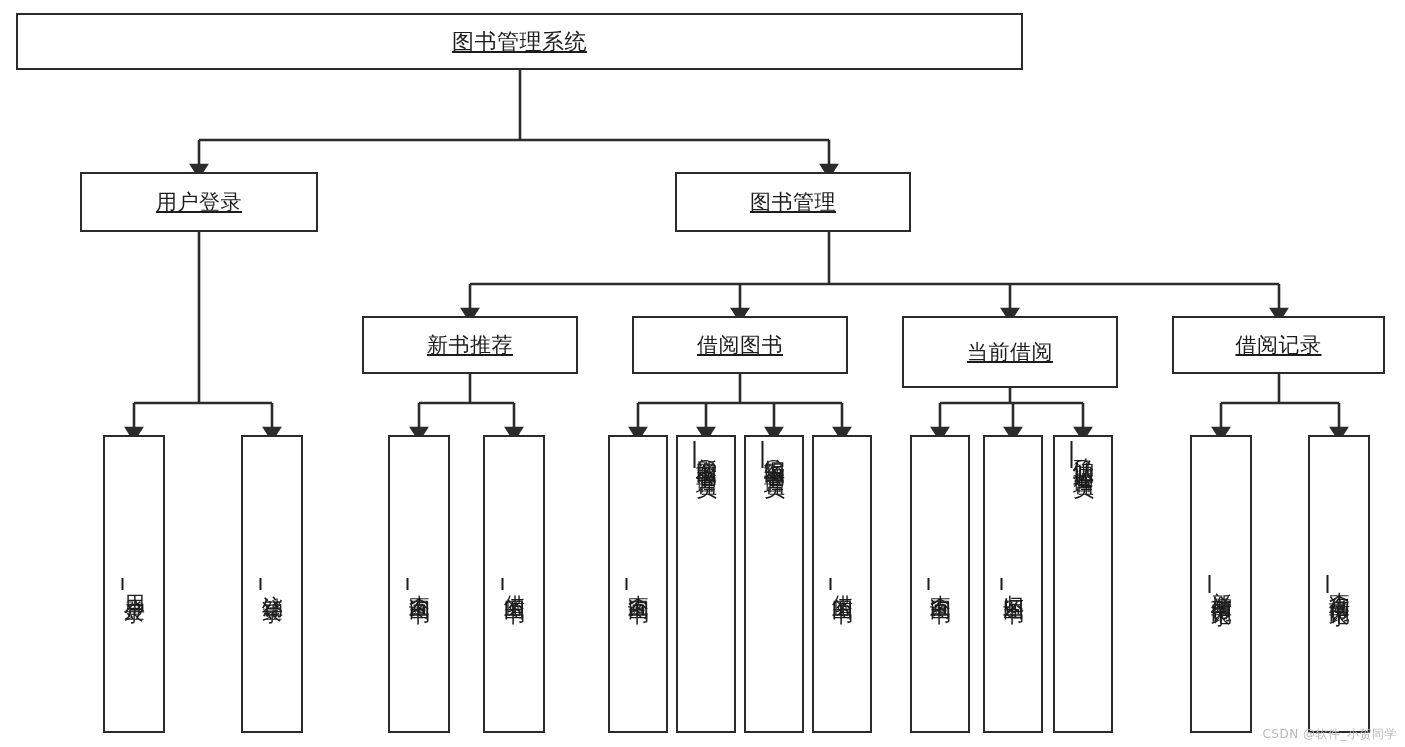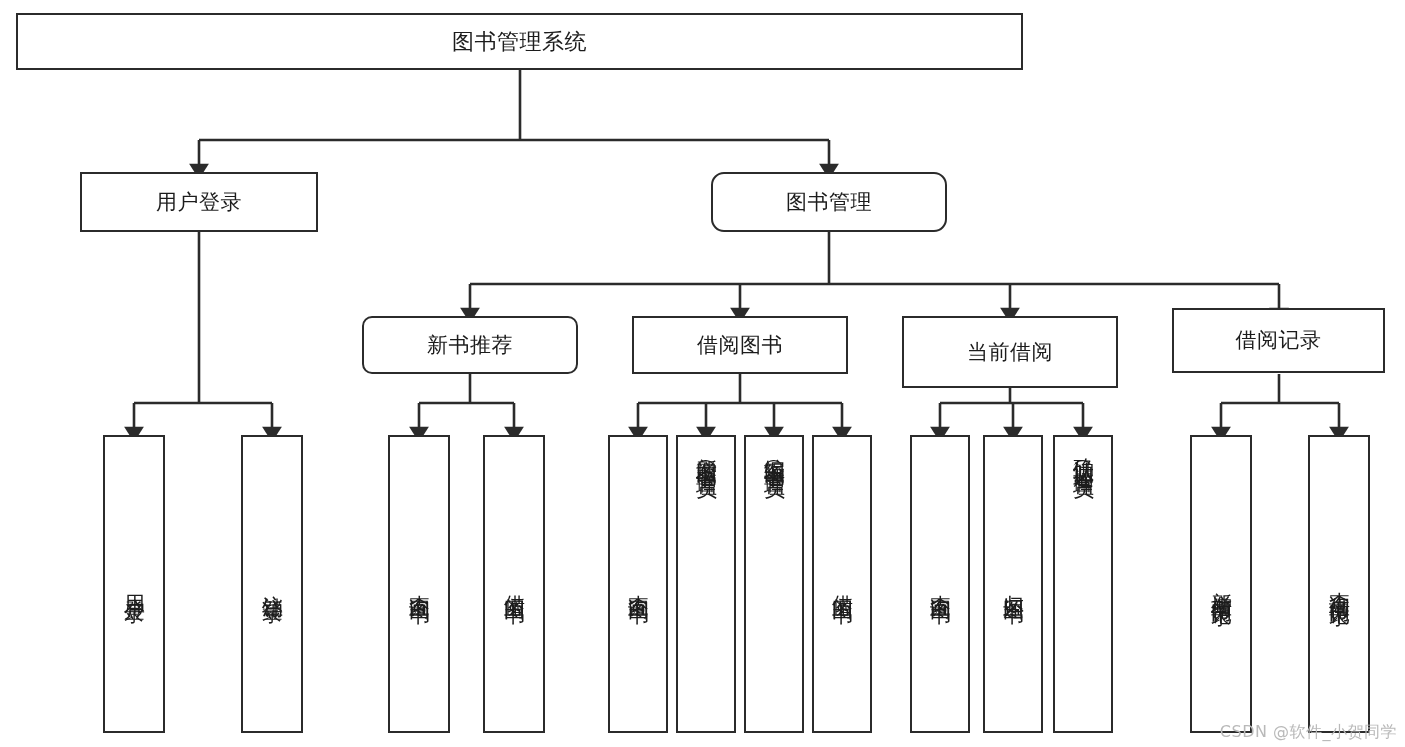--- a/index.html
+++ b/index.html
@@ -35,20 +35,21 @@
     align-items: center;
     justify-content: center;
     color: #1c1c1c;
   }
   .node-label {
     font-size: 21px;
     line-height: 1.15;
     letter-spacing: 0.5px;
     white-space: nowrap;
     color: #1c1c1c;
+    text-decoration: underline;
   }
   
   .node.root .node-label { font-size: 22px; }
 
   
   .node.branch .node-label { font-size: 21px; }
 
   
   .node.leaf {
     align-items: flex-start;
@@ -74,21 +75,21 @@
     align-items: flex-start;
   }
   .node.leaf.top-text .node-label {
     margin-top: 4px;
   }
 
   #watermark {
     position: absolute;
     right: 8px;
     bottom: 4px;
-    font-size: 16px;
+    font-size: 12px;
     color: #b9b9b9;
     letter-spacing: 0.5px;
     white-space: nowrap;
     font-family: "DejaVu Sans", "Liberation Sans", sans-serif;
   }
 </style>
 </head>
 <body>
 
 <div id="diagram-root">
@@ -136,33 +137,33 @@
       </g>
   </svg>
 
   <div id="nodes-layer">
       <div class="node root" style="left: 16px; top: 13px; width: 1007px; height: 57px;">
         <span class="node-label">图书管理系统</span>
       </div>
       <div class="node branch" style="left: 80px; top: 172px; width: 238px; height: 60px;">
         <span class="node-label">用户登录</span>
       </div>
-      <div class="node branch" style="left: 711px; top: 172px; width: 236px; height: 60px; border-radius: 13px;">
+      <div class="node branch" style="left: 675px; top: 172px; width: 236px; height: 60px;">
         <span class="node-label">图书管理</span>
       </div>
-      <div class="node branch" style="left: 362px; top: 316px; width: 216px; height: 58px; border-radius: 10px;">
+      <div class="node branch" style="left: 362px; top: 316px; width: 216px; height: 58px;">
         <span class="node-label">新书推荐</span>
       </div>
       <div class="node branch" style="left: 632px; top: 316px; width: 216px; height: 58px;">
         <span class="node-label">借阅图书</span>
       </div>
       <div class="node branch" style="left: 902px; top: 316px; width: 216px; height: 72px;">
         <span class="node-label">当前借阅</span>
       </div>
-      <div class="node branch" style="left: 1172px; top: 308px; width: 213px; height: 65px;">
+      <div class="node branch" style="left: 1172px; top: 316px; width: 213px; height: 58px;">
         <span class="node-label">借阅记录</span>
       </div>
       <div class="node leaf center-text" style="left: 103px; top: 435px; width: 62px; height: 298px;">
         <span class="node-label">用户登录</span>
       </div>
       <div class="node leaf center-text" style="left: 241px; top: 435px; width: 62px; height: 298px;">
         <span class="node-label">注销登录</span>
       </div>
       <div class="node leaf center-text" style="left: 388px; top: 435px; width: 62px; height: 298px;">
         <span class="node-label">查询图书</span>

